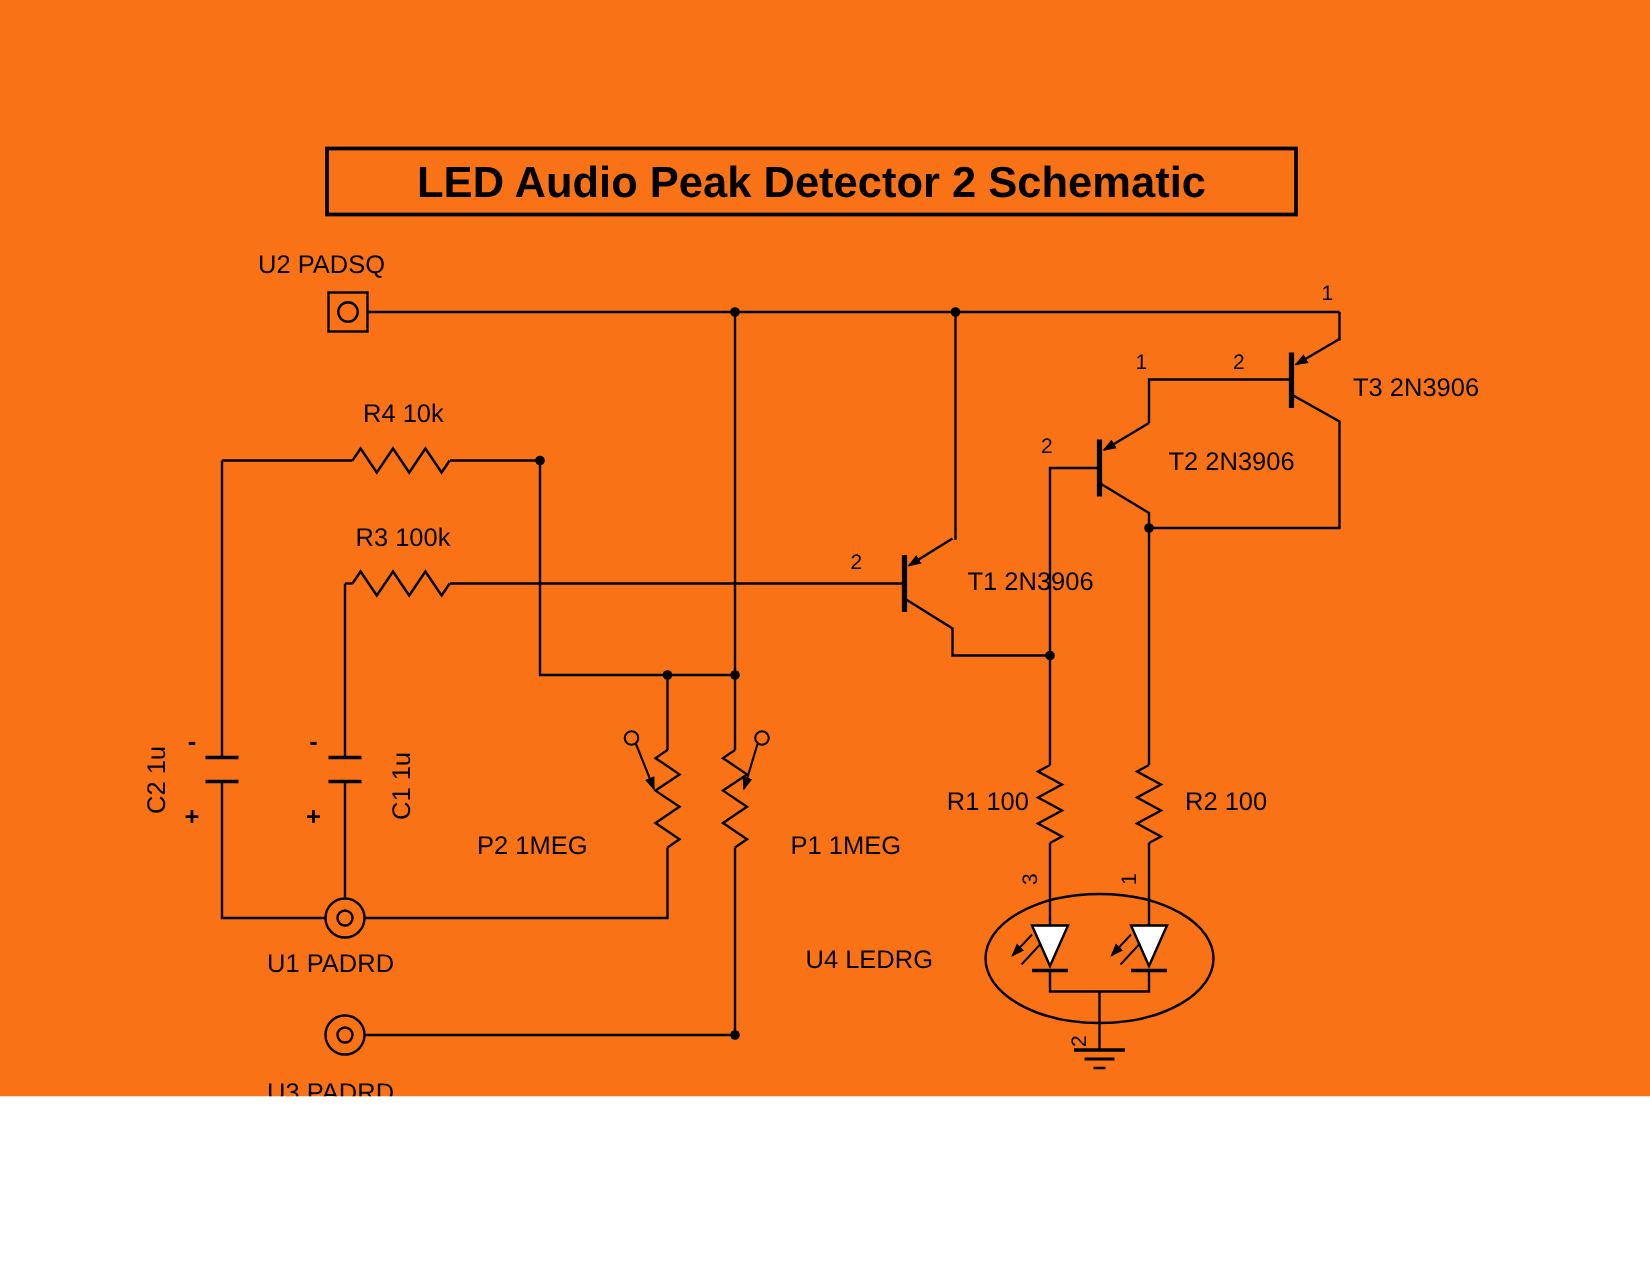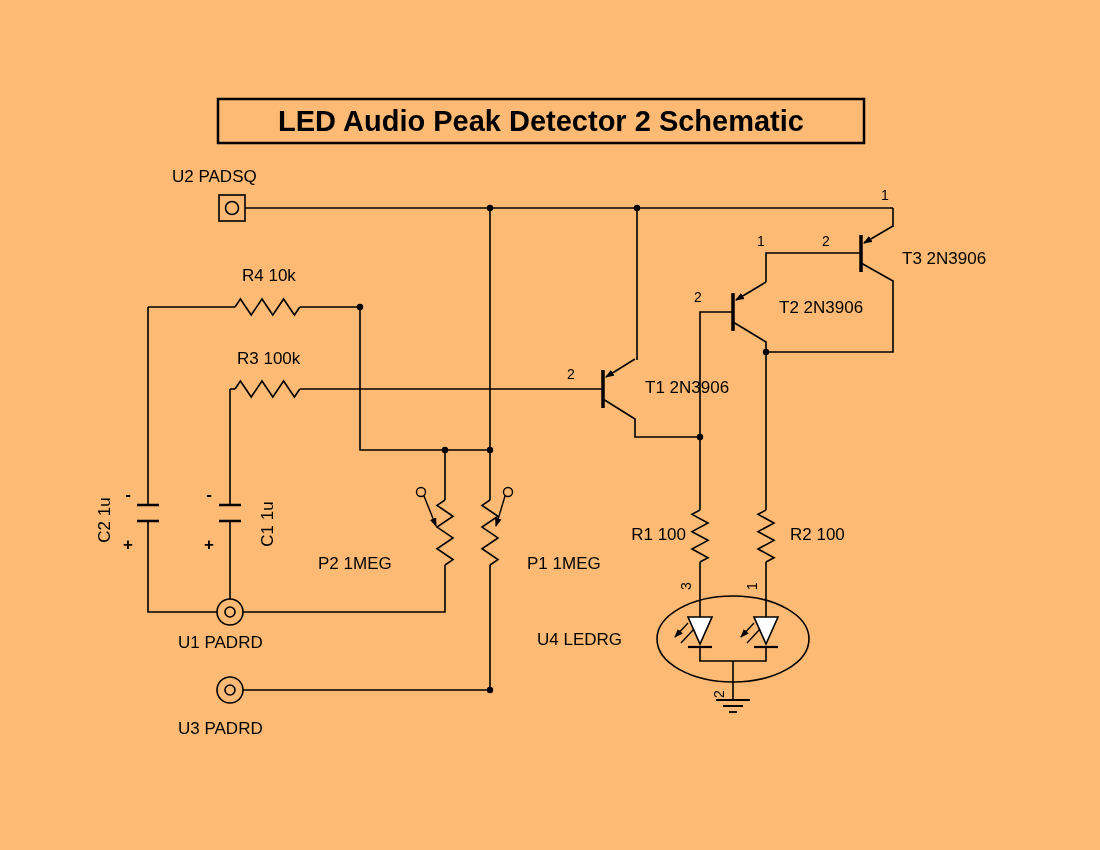--- a/index.html
+++ b/index.html
@@ -1,16 +1,16 @@
 <!DOCTYPE html>
 <html><head>
 <meta charset="utf-8">
 <style>
   html,body{margin:0;padding:0;background:#ffffff;}
-  .page{width:1100px;height:850px;background:#fdba74;position:relative;overflow:hidden;
+  .page{width:1100px;height:731px;background:#f97316;position:relative;overflow:hidden;
         font-family:"Liberation Sans",sans-serif;}
   svg{display:block;}
   svg text{font-family:"Liberation Sans",sans-serif;fill:#000000;}
   .lbl{font-size:17px;}
   .pin{font-size:14px;}
   .ttl{font-size:29px;font-weight:bold;}
   .sign{font-size:17px;font-weight:bold;}
 </style>
 </head>
 <body>

